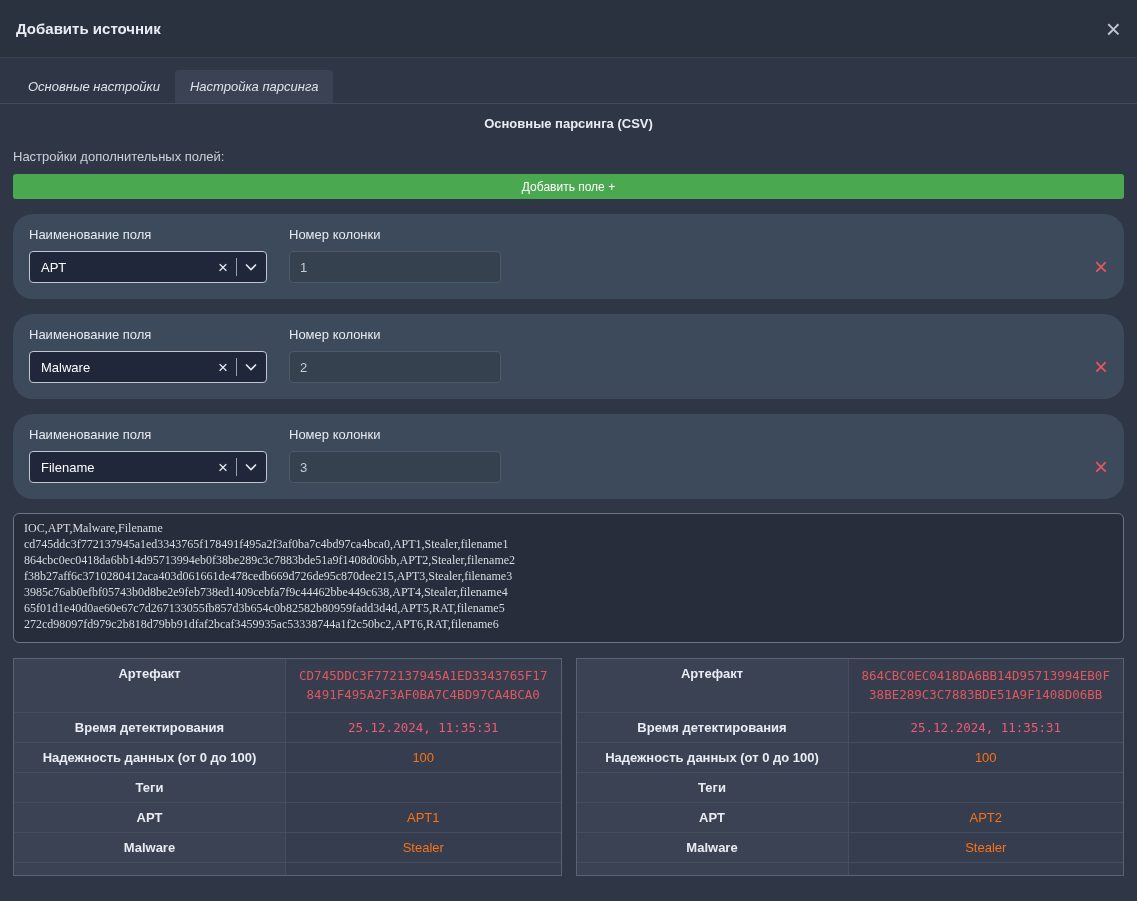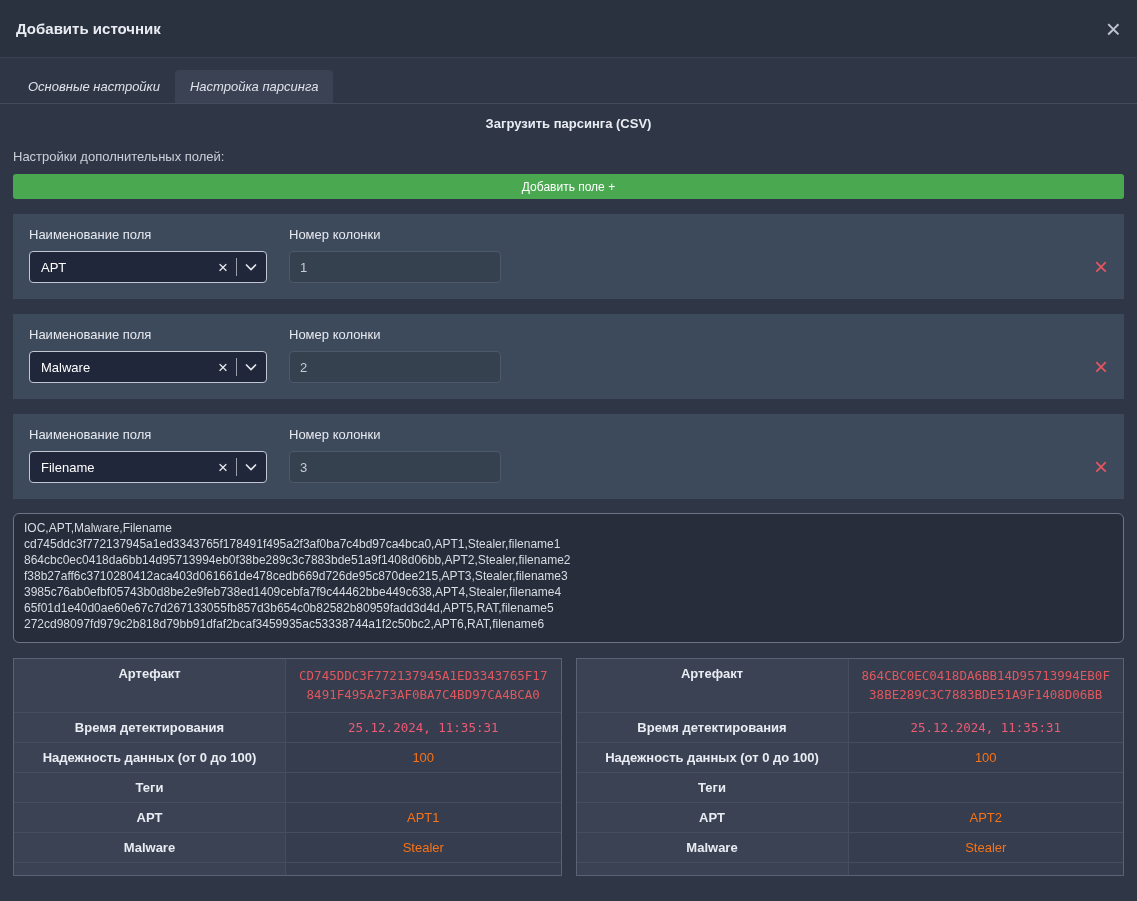--- a/index.html
+++ b/index.html
@@ -80,21 +80,21 @@
   .green-btn {
     display: block; width: 100%; height: 25px;
     background: #4aa850; color: #ffffff;
     border: none; border-radius: 3px;
     font-size: 12px; cursor: pointer;
     font-family: "Liberation Sans", sans-serif;
   }
 
   
   .card {
-    background: #3d4a5c; border-radius: 0;
+    background: #3d4a5c; border-radius: 20px;
     margin-top: 15px; padding: 13px 16px 16px;
     display: flex; gap: 22px;
   }
   .card-col { display: flex; flex-direction: column; }
   .name-col { width: 238px; flex: none; }
   .num-col { width: 212px; flex: none; }
   .card-label { font-size: 13px; color: #e6e9ef; margin-bottom: 9px; }
 
   .select {
     height: 32px; background: #20273a;
@@ -120,21 +120,21 @@
     height: 32px; display: flex; align-items: center;
     color: #e4555f; font-size: 24px; line-height: 1; cursor: pointer;
   }
 
   
   .preview {
     margin: 14px 13px 0;
     border: 1px solid #6d7486; border-radius: 6px;
     background: #272d3a;
     padding: 6px 10px;
-    font-family: Liberation Sans, sans-serif;
+    font-family: Liberation Serif, serif;
     font-size: 12px; line-height: 16px; color: #d9dce3;
     height: 130px; overflow: hidden; white-space: pre;
   }
 
   
   .tables { display: flex; gap: 14px; margin: 15px 13px 0; text-align: center; }
   .result-table { flex: 1; border: 1px solid #5b6274; background: #353d4e; min-width: 0; }
   .t-row { display: grid; grid-template-columns: 272px 1fr; border-bottom: 1px solid #454d5f; }
   .t-row:last-child { border-bottom: none; }
   .t-label {
@@ -160,21 +160,21 @@
   <div class="modal-header">
     <div class="modal-title">Добавить источник</div>
     <div class="close-x">×</div>
   </div>
 
   <div class="tabs">
     <div class="tab">Основные настройки</div>
     <div class="tab active">Настройка парсинга</div>
   </div>
 
-  <div class="section-title">Загрузить парсинга (CSV)</div>
+  <div class="section-title">Основные парсинга (CSV)</div>
 
   <div class="content">
 
 
     <div class="right-col">
       <div class="fields-label">Настройки дополнительных полей:</div>
       <button class="green-btn">Добавить поле +</button>
 
       <div class="card">
         <div class="card-col name-col">

